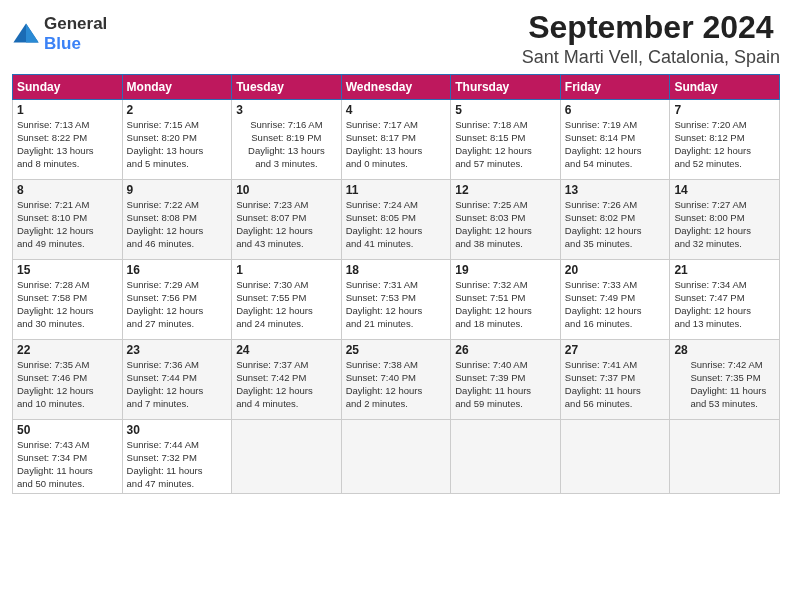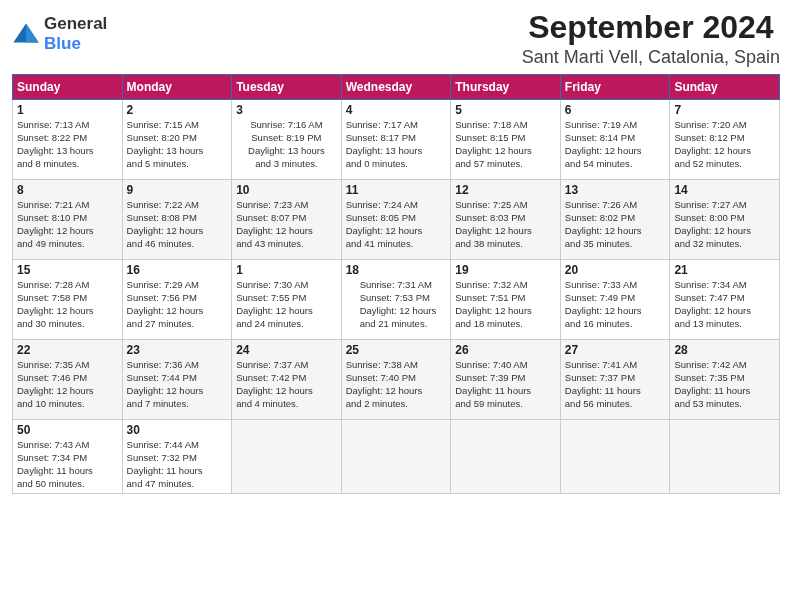--- a/index.html
+++ b/index.html
@@ -242,21 +242,21 @@
           </td>
           <td>
             <span class="day-number">1</span>
             <div class="day-info" style="white-space: pre-line;">Sunrise: 7:30 AM
 Sunset: 7:55 PM
 Daylight: 12 hours
 and 24 minutes.</div>
           </td>
           <td>
             <span class="day-number">18</span>
-            <div class="day-info" style="white-space: pre-line; margin-left: 14px;">Sunrise: 7:31 AM
+            <div class="day-info" style="white-space: pre-line;">Sunrise: 7:31 AM
 Sunset: 7:53 PM
 Daylight: 12 hours
 and 21 minutes.</div>
           </td>
           <td>
             <span class="day-number">19</span>
             <div class="day-info" style="white-space: pre-line;">Sunrise: 7:32 AM
 Sunset: 7:51 PM
 Daylight: 12 hours
 and 18 minutes.</div>
@@ -314,21 +314,21 @@
           </td>
           <td>
             <span class="day-number">27</span>
             <div class="day-info" style="white-space: pre-line;">Sunrise: 7:41 AM
 Sunset: 7:37 PM
 Daylight: 11 hours
 and 56 minutes.</div>
           </td>
           <td>
             <span class="day-number">28</span>
-            <div class="day-info" style="white-space: pre-line;">Sunrise: 7:42 AM
+            <div class="day-info" style="white-space: pre-line; margin-left: 16px;">Sunrise: 7:42 AM
 Sunset: 7:35 PM
 Daylight: 11 hours
 and 53 minutes.</div>
           </td>
         </tr>
         <tr class="last-row">
           <td>
             <span class="day-number">50</span>
             <div class="day-info" style="white-space: pre-line;">Sunrise: 7:43 AM
 Sunset: 7:34 PM

